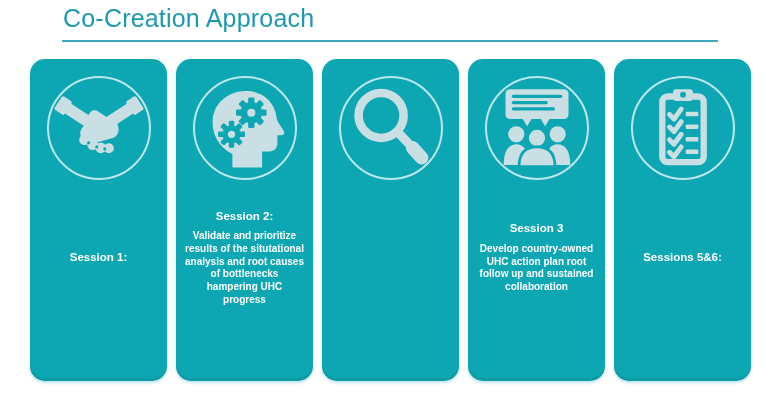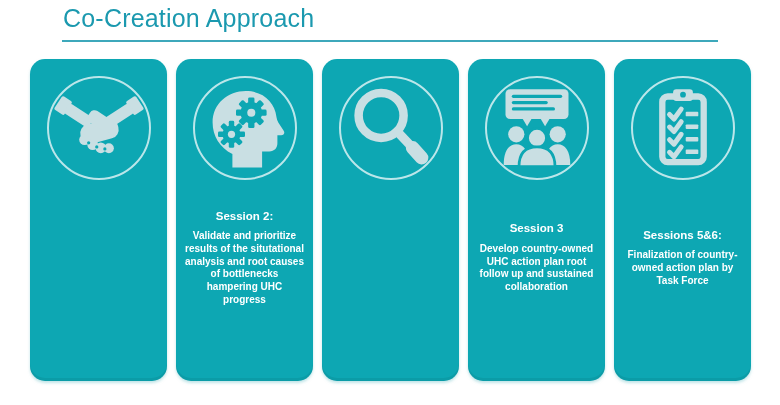--- a/index.html
+++ b/index.html
@@ -161,20 +161,21 @@
   <h1 class="page-title">Co-Creation Approach</h1>
   <div class="title-underline"></div>
   <div class="cards-row">
   <article class="card">
     <span class="iconCircle">
       <svg>
             <use href="#handshake-icon"></use>
           </svg>
     </span>
     <div class="textWrap">
+      <h3 class="heading">Session 1:</h3>
     </div>
   </article>
 
   <article class="card">
     <span class="iconCircle">
       <svg>
             <use href="#head-gears-icon"></use>
           </svg>
     </span>
     <div class="textWrap">
@@ -204,17 +205,16 @@
   </article>
 
   <article class="card">
     <span class="iconCircle">
       <svg>
             <use href="#checklist-icon"></use>
           </svg>
     </span>
     <div class="textWrap">
       <h3 class="heading">Sessions 5&amp;6:</h3>
-      <p class="body">Finalization of country-owned action plan by Task Force</p>
     </div>
   </article>
 </div>
 </div>
 
 </body></html>

